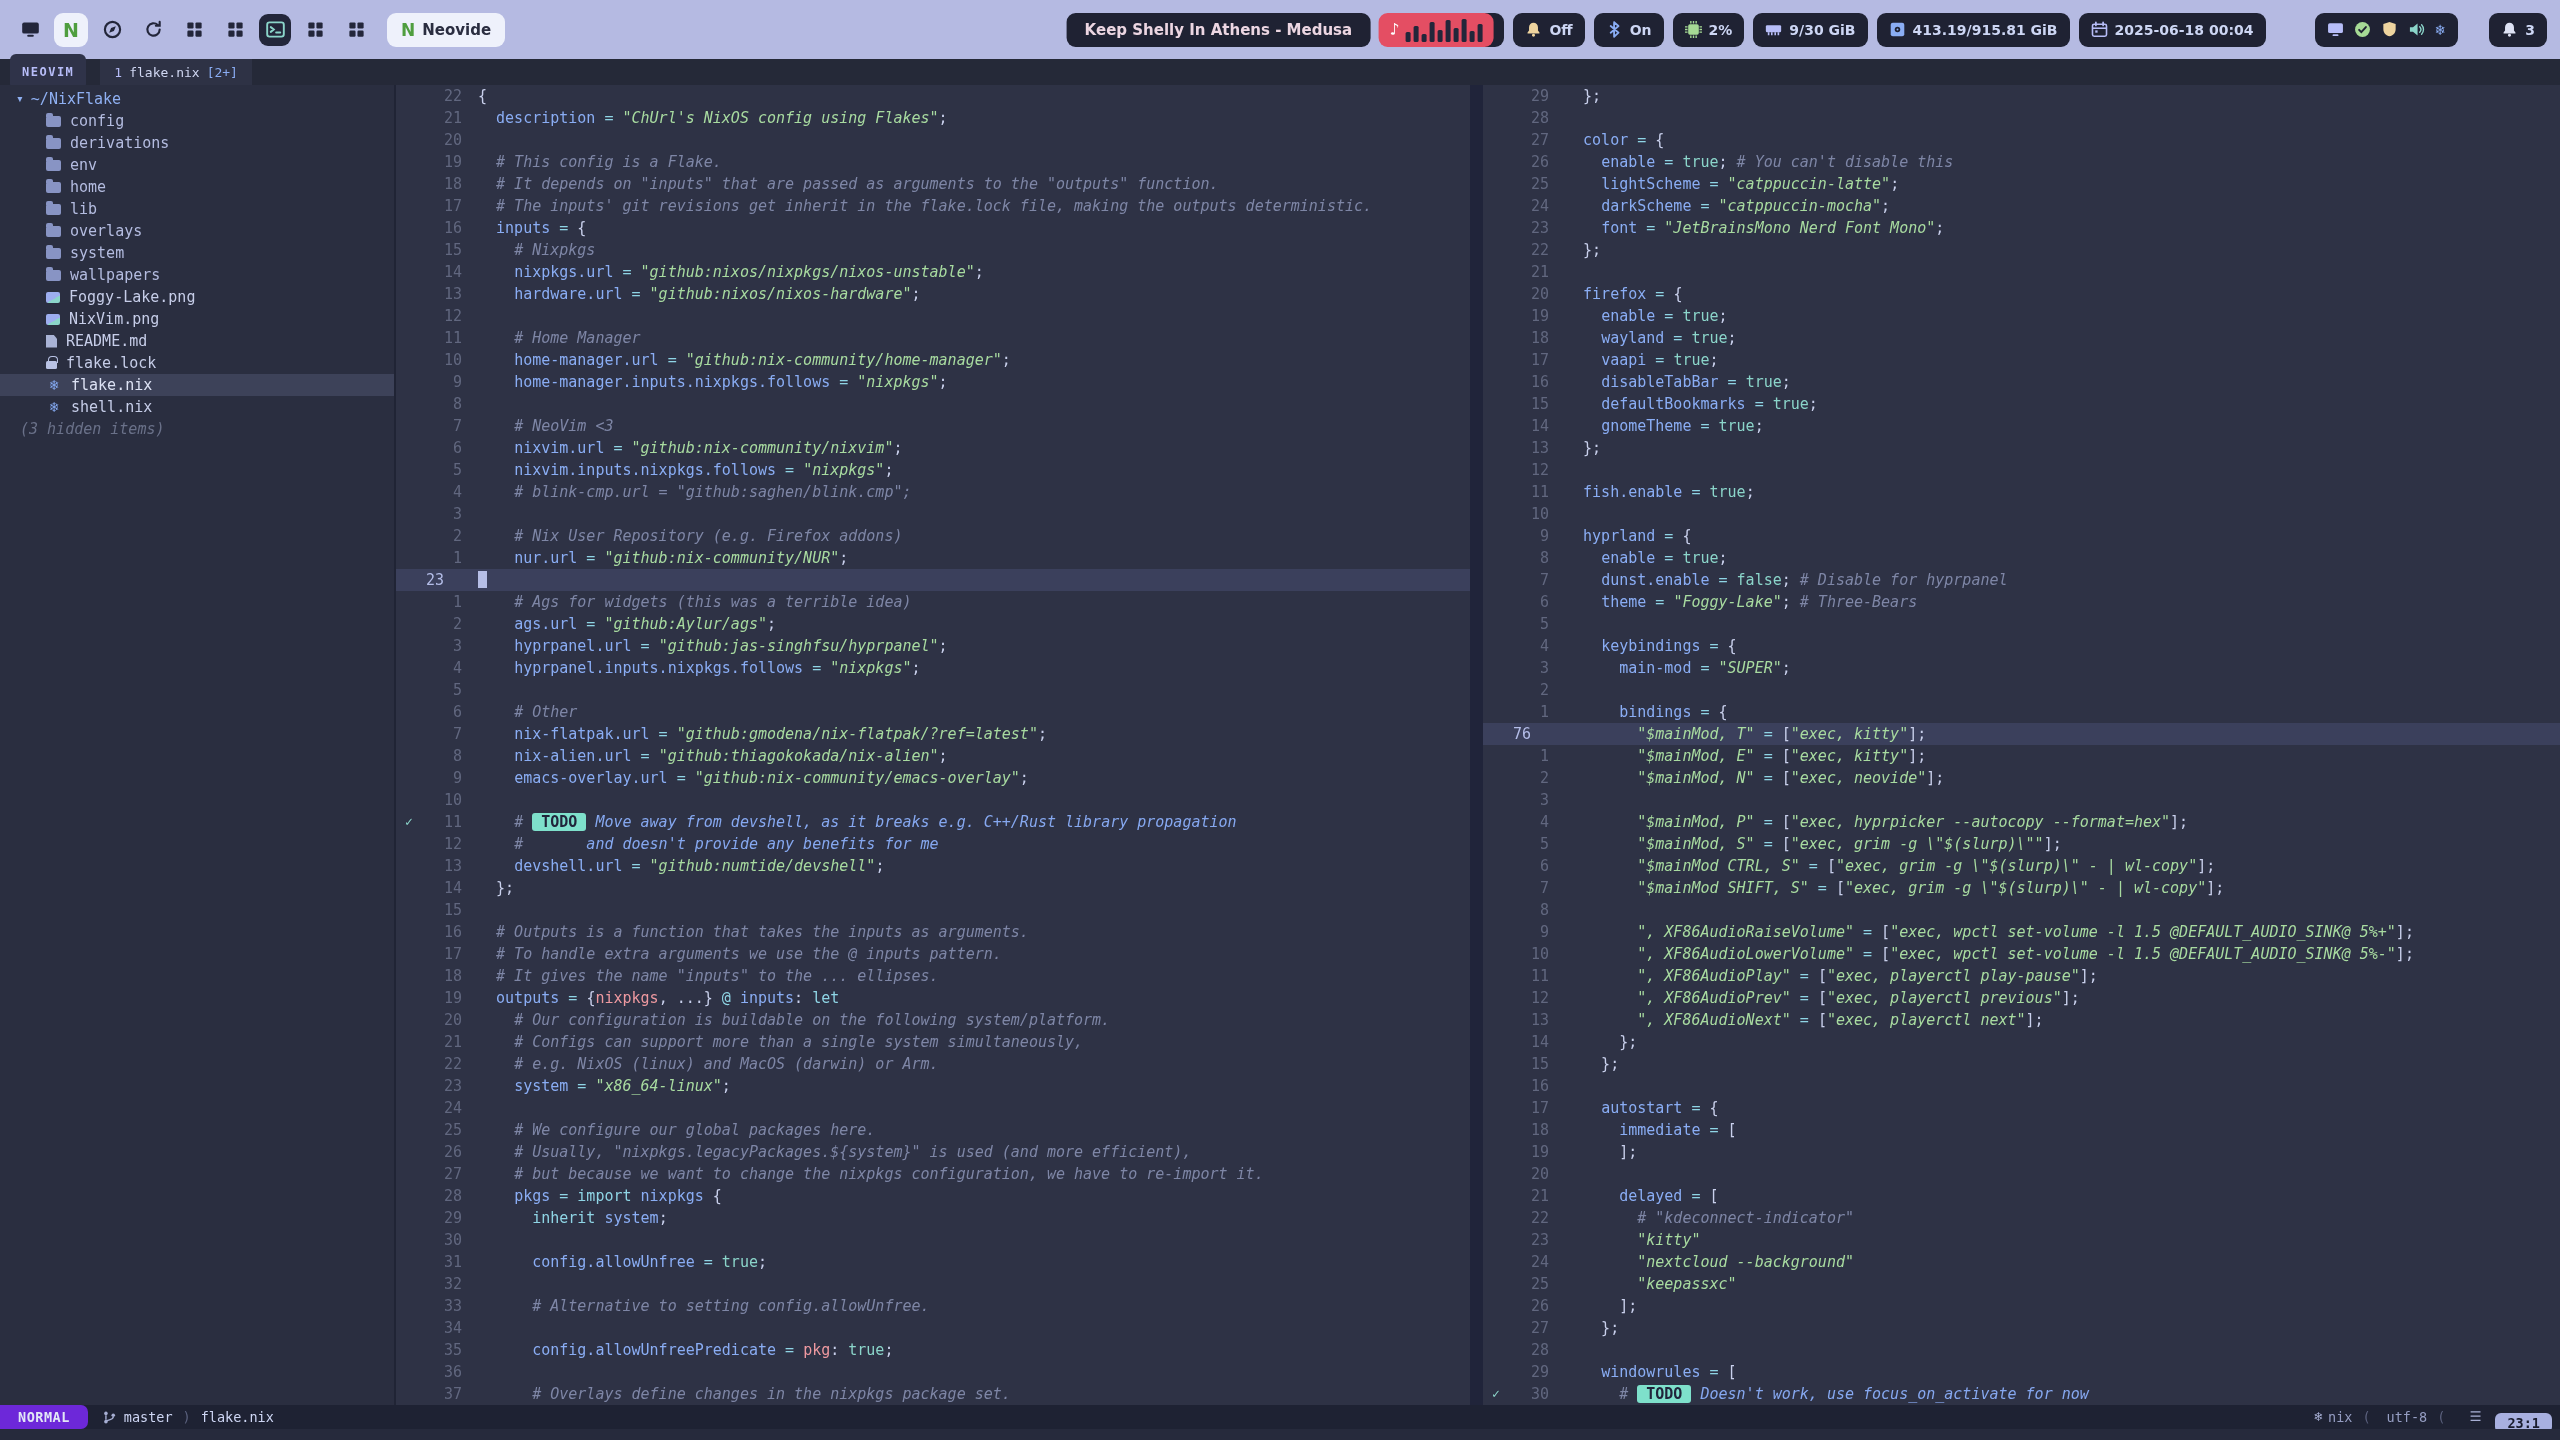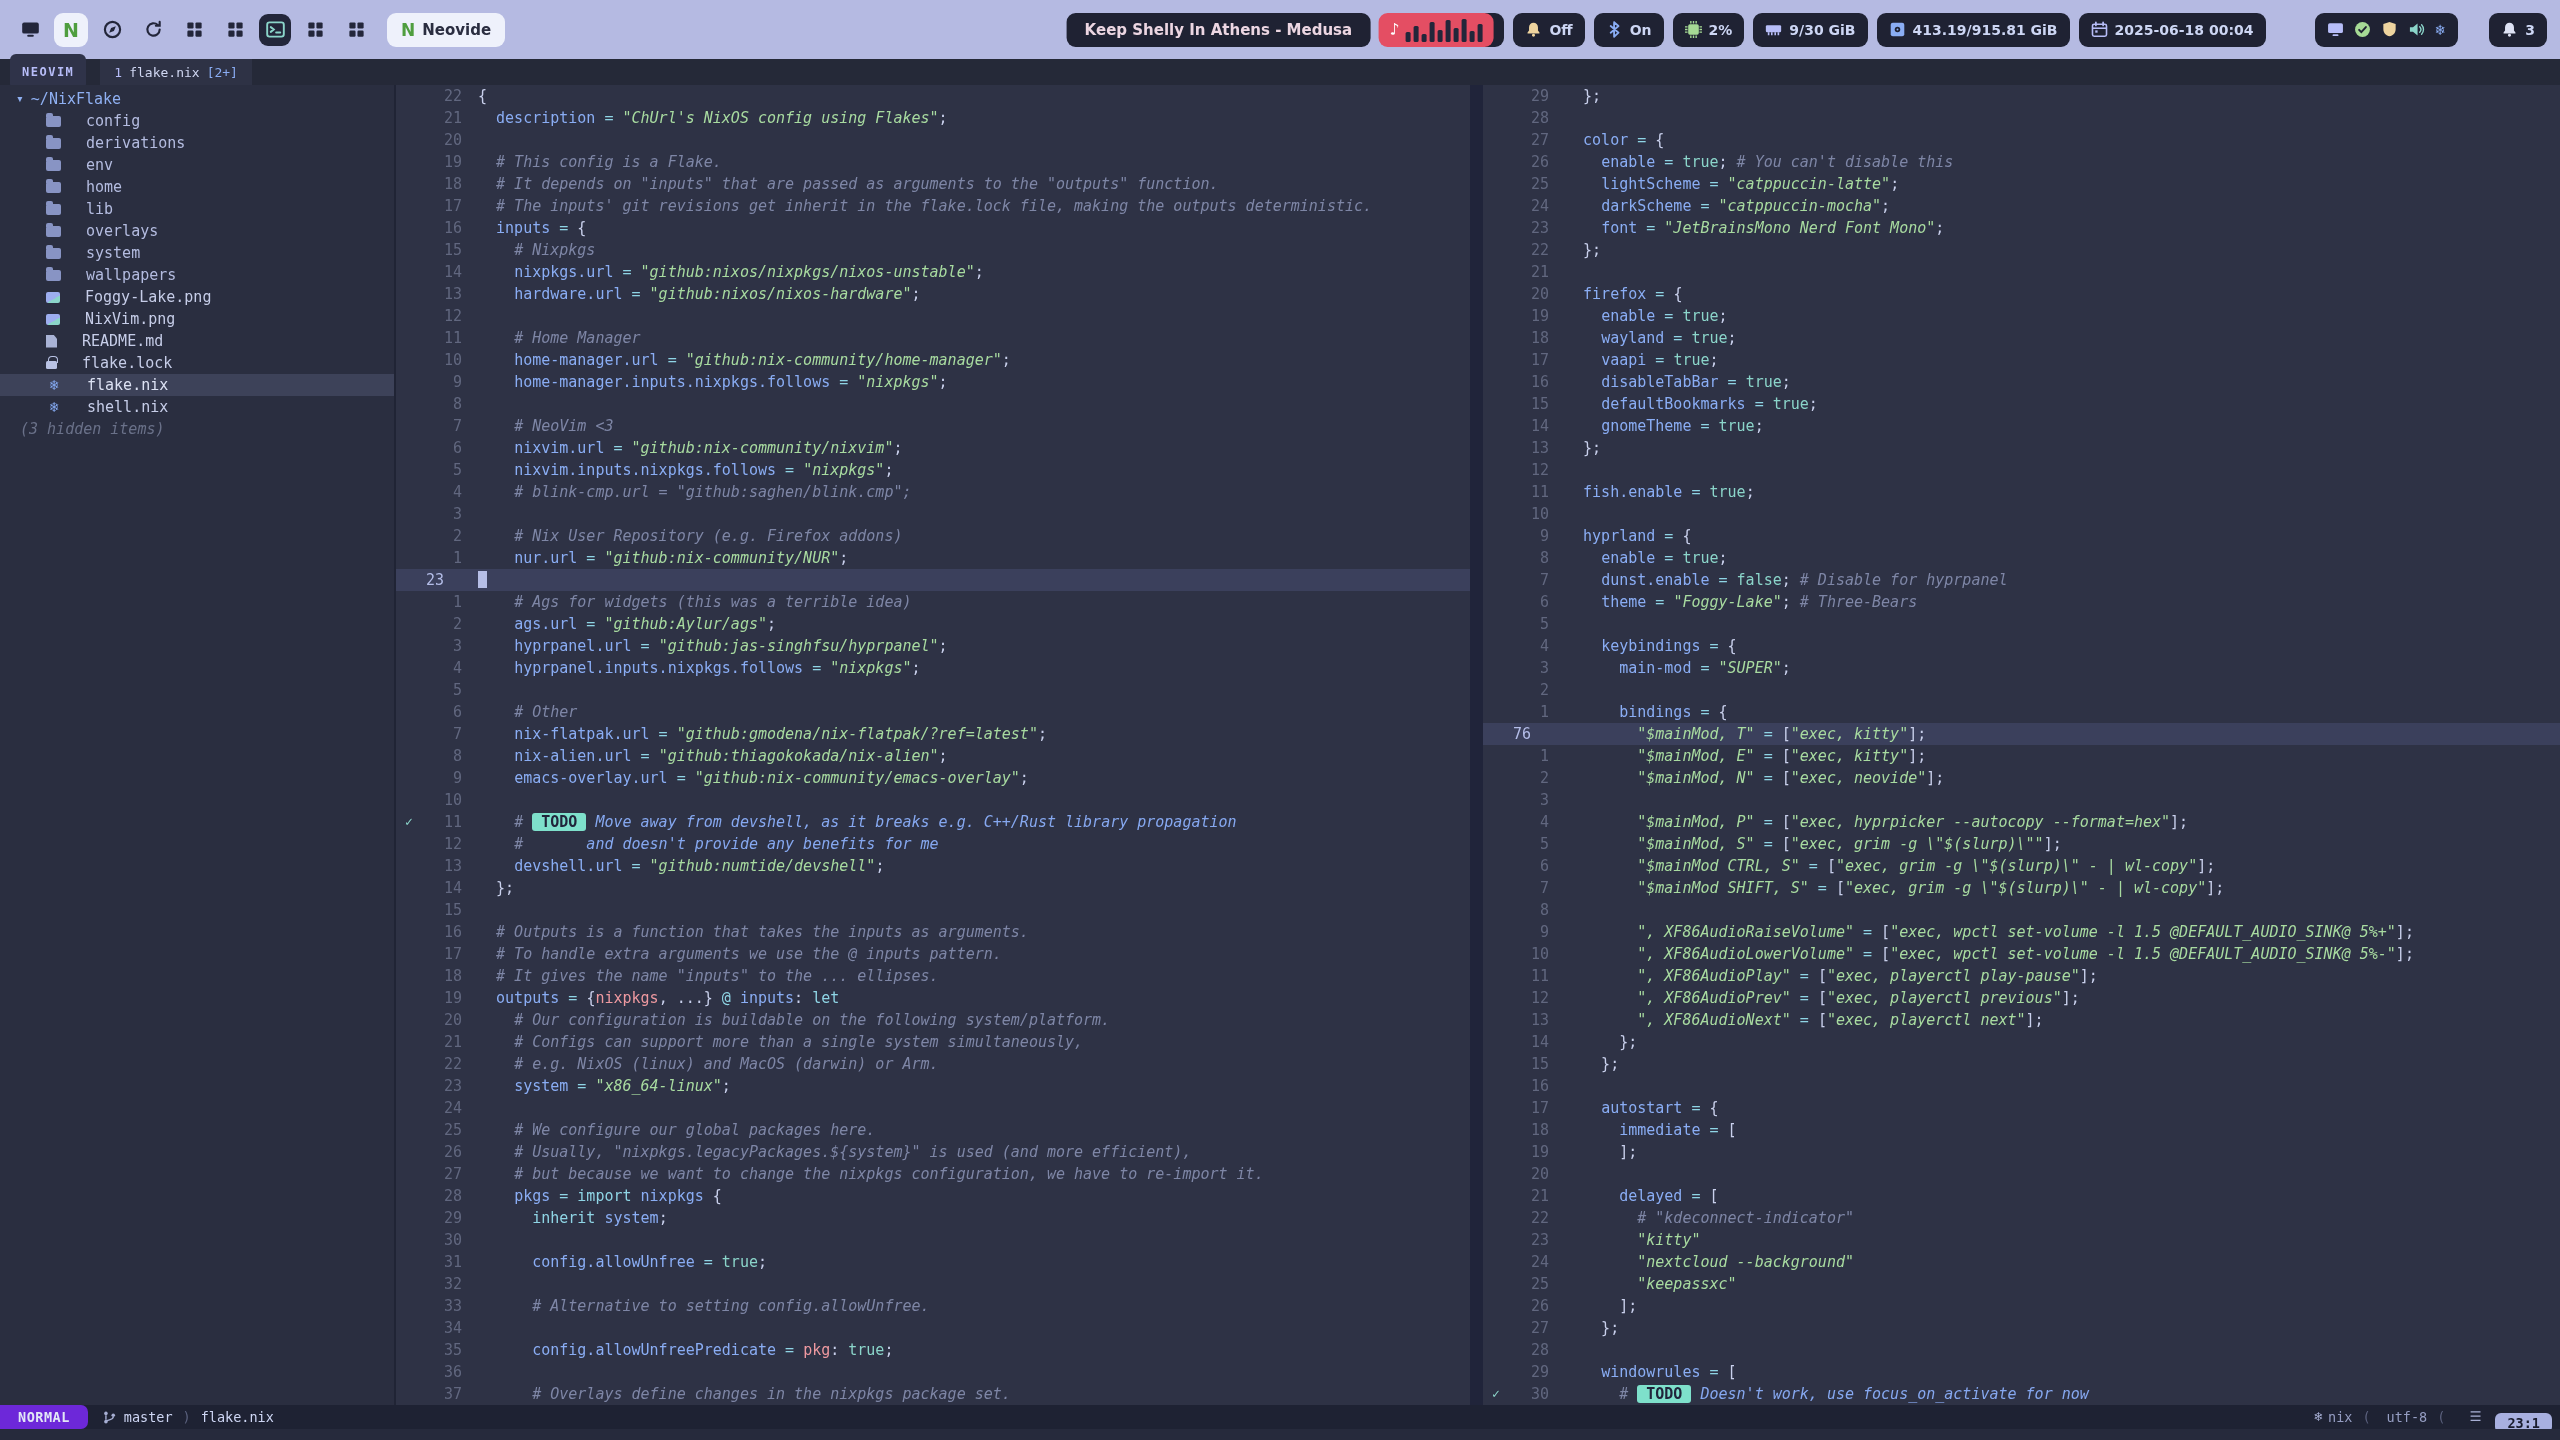--- a/index.html
+++ b/index.html
@@ -40,21 +40,21 @@
   .panel-label { margin-left:10px; background:#2f3349; color:#b7bdf8; border-radius:6px; height:36px;
                  display:flex; align-items:center; padding:0 12px; font-weight:bold; letter-spacing:1.5px; font-size:12px; }
   .buffer-tab { margin-left:14px; height:26px; display:flex; align-items:center; gap:7px; padding:0 14px; background:#2e3245; }
   .tab-index { color:#b7bdf8; }
   .tab-file { color:#d0d7f2; }
   .tab-mod { color:#8aadf4; }
 
   
   .sidebar { position:absolute; top:85px; left:0; width:396px; height:1320px; background:#2a2e40;
              border-right:2px solid #202435; font-size:15px; padding-top:3px; }
-  .tree-row { height:22px; line-height:22px; display:flex; align-items:center; gap:25px; padding-left:46px; color:#b4bce0; }
+  .tree-row { height:22px; line-height:22px; display:flex; align-items:center; gap:9px; padding-left:46px; color:#b4bce0; }
   .tree-row.root { padding-left:16px; color:#8fb0f2; gap:7px; }
   .tree-row.file { color:#c6cde8; }
   .tree-row.selected { background:#3d4259; color:#dde2f4; }
   .tree-row.hidden-note { padding-left:20px; color:#6a7189; font-style:italic; }
   .arrow { color:#8fb0f2; font-size:13px; }
   .fi { flex:none; }
   .fi-folder { position:relative; width:15px; height:11px; background:#8894c4; border-radius:2px; }
   .fi-folder::before { content:""; position:absolute; top:-3px; left:0; width:7px; height:4px; background:#8894c4; border-radius:2px 2px 0 0; }
   .fi-image { width:14px; height:11px; border-radius:2px; background:linear-gradient(150deg,#9daef0 60%,#8bd5ca 60%); }
   .fi-doc { width:11px; height:13px; background:#a9b3d6; clip-path:polygon(0 0,68% 0,100% 32%,100% 100%,0 100%); }

